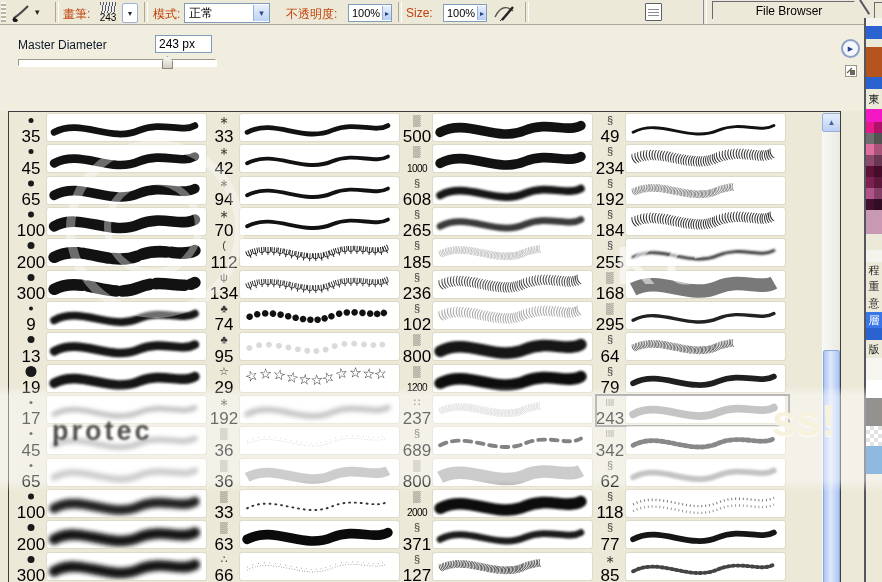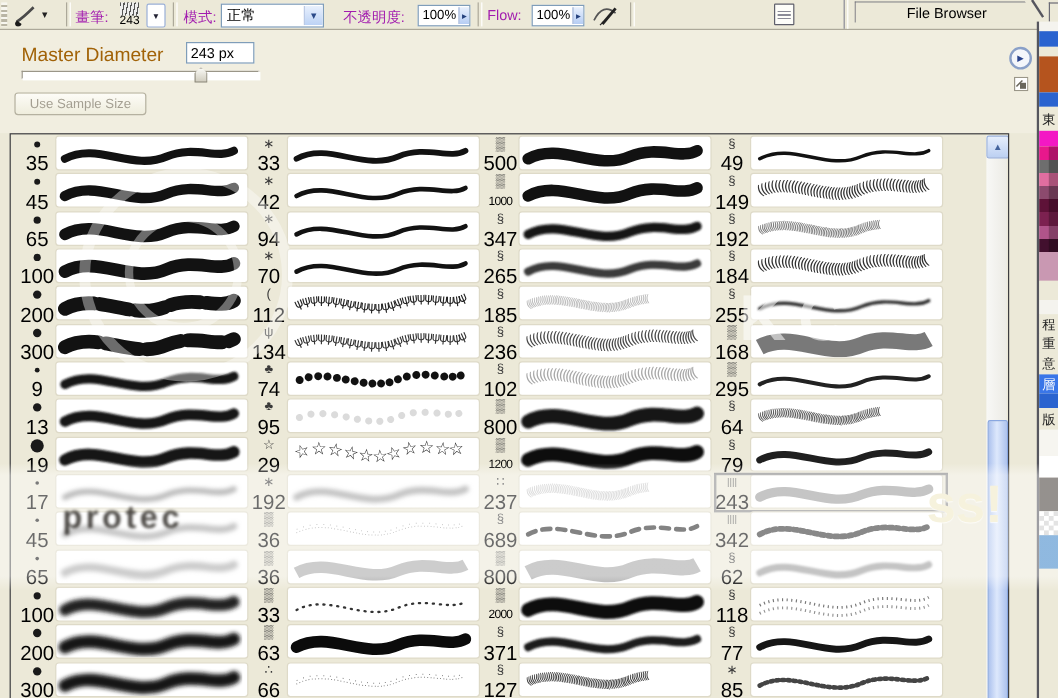--- a/index.html
+++ b/index.html
@@ -9,21 +9,21 @@
 
   
   .optionsbar{position:absolute;left:0;top:0;width:882px;height:24px;background:#ece9d8;
               border-bottom:1px solid #aca899;}
   .grip{position:absolute;left:1px;top:2px;width:5px;height:20px;
         background:repeating-linear-gradient(0deg,#b9b5a4 0 2px,#f7f6ef 2px 4px);}
   .toolbtn{position:absolute;left:10px;top:1px;width:40px;height:22px;display:flex;align-items:center;}
   .toolbtn .arr{font-size:9px;color:#222;margin-left:3px;}
   .vsep{position:absolute;top:2px;width:2px;height:20px;
         border-left:1px solid #aca899;border-right:1px solid #fff;}
-  .tlabel{position:absolute;top:6px;font-size:12px;color:#a21caf;white-space:nowrap;}
+  .tlabel{position:absolute;top:6px;font-size:12px;color:#c2410c;white-space:nowrap;}
   .brushthumb{position:absolute;left:96px;top:1px;width:24px;height:22px;text-align:center;cursor:pointer;}
   .hatchicon{margin:1px auto 0;width:16px;height:11px;
              background:repeating-linear-gradient(100deg,#555 0 1px,#eee 1px 3px);}
   .brushthumb .sz{display:block;font-size:10px;line-height:10px;color:#000;}
   .ddbtn{position:absolute;left:122px;top:3px;width:14px;height:18px;background:#fff;
          border:1px solid #9ab0d8;border-radius:2px;font-size:8px;color:#223;
          display:flex;align-items:center;justify-content:center;cursor:pointer;}
   .combo{position:absolute;left:184px;top:3px;width:84px;height:18px;background:#fff;
          border:1px solid #7f9db9;display:flex;align-items:center;cursor:pointer;}
   .combo .val{flex:1;font-size:12px;padding-left:4px;color:#000;}
@@ -42,21 +42,21 @@
         background:repeating-linear-gradient(0deg,#8a8a96 0 1px,transparent 1px 3px);}
   .wellsep{position:absolute;left:703px;top:0;width:2px;height:24px;
         border-left:1px solid #8a8a96;border-right:1px solid #fff;}
   .fbtab{position:absolute;left:712px;top:1px;width:152px;height:17px;background:#ece9d8;
         border-top:1px solid #6a6a75;border-left:1px solid #6a6a75;
         clip-path:polygon(0 0,calc(100% - 11px) 0,100% 100%,0 100%);
         font-size:12px;color:#000;display:flex;align-items:center;justify-content:center;cursor:pointer;}
 
   
   .optionspanel{position:absolute;left:0;top:25px;width:882px;height:86px;background:#f1eee0;}
-  .mdlabel{position:absolute;left:18px;top:13px;font-size:16px;color:#a16207;}
+  .mdlabel{position:absolute;left:18px;top:13px;font-size:12px;color:#0f172a;}
   .mdfield{position:absolute;left:155px;top:10px;width:52px;height:16px;background:#fff;
            border:1px solid #7f9db9;font-size:12px;line-height:16px;padding-left:3px;color:#000;cursor:text;}
   .slidertrack{position:absolute;left:18px;top:34px;width:196px;height:5px;background:#fff;
            border:1px solid #9a9688;border-bottom-color:#fff;border-right-color:#fff;
            box-shadow:1px 1px 0 #fff;cursor:pointer;}
   .sliderthumb{position:absolute;top:31px;width:11px;height:13px;background:linear-gradient(#fdfdfa,#cdc9ba);
            clip-path:polygon(50% 0,100% 38%,100% 100%,0 100%,0 38%);
            box-shadow:inset 0 0 0 1px #8a8678;cursor:grab;}
   .flyoutbtn{position:absolute;left:841px;top:14px;width:15px;height:15px;border-radius:50%;
            background:#f4f6fb;border:2px solid #8aa0c8;font-size:7px;color:#27418c;
@@ -146,21 +146,21 @@
     <div class="combo">
       <span class="val">正常</span>
       <span class="cbarr">▾</span>
     </div>
     <span class="tlabel" style="left:286px">不透明度:</span>
     <div class="spin" style="left:348px;width:42px">
       <span class="val">100%</span>
       <span class="sparr">▸</span>
     </div>
     <div class="vsep" style="left:398px"></div>
-    <span class="tlabel" style="left:406px">Flow:</span>
+    <span class="tlabel" style="left:406px">Size:</span>
     <div class="spin" style="left:443px;width:42px">
       <span class="val">100%</span>
       <span class="sparr">▸</span>
     </div>
     <div class="iconbtn" style="left:492px">
       <svg width="24" height="20">
         <path d="M3,15 C8,5 14,3 21,9" stroke="#555" stroke-width="1.4" fill="none"></path>
         <path d="M10,18 L21,5" stroke="#222" stroke-width="2.4" fill="none"></path>
         <path d="M8,19 l3,-3" stroke="#222" stroke-width="1" fill="none"></path>
       </svg>
@@ -183,23 +183,20 @@
     <div class="flyoutbtn">
       <span>▶</span>
     </div>
     <div class="gripicon">
       <svg width="12" height="12">
         <rect x="0.5" y="0.5" width="11" height="11" fill="#fff" stroke="#9a9688"></rect>
         <rect x="5" y="5" width="5" height="5" fill="#6a675c"></rect>
         <path d="M2,8 L7,3" stroke="#6a675c" stroke-width="1.2"></path>
       </svg>
     </div>
-    <div class="samplebtn">
-      <span>Use Sample Size</span>
-    </div>
   </div>
 
   <div class="panel">
     <div class="grid">
         <div class="cell">
           <div class="tipzone">
             <svg width="18" height="13">
               <circle cx="9" cy="6.5" r="2.5" fill="#1a1a1a"></circle>
             </svg>
             <div class="num">35</div>
@@ -281,21 +278,21 @@
           <div class="preview"><svg width="155" height="27" viewBox="0 0 158 28">
               <defs>
                 <path id="p1_2" d="M6,19 C34,4 64,30 94,17 C118,7 138,20 152,12"></path>
               </defs>
               <use href="#p1_2" fill="none" stroke="#121212" stroke-width="10" stroke-linecap="round"></use>
             </svg></div>
         </div>
         <div class="cell">
           <div class="tipzone">
             <span class="tipglyph">§</span>
-            <div class="num">149</div>
+            <div class="num">234</div>
           </div>
           <div class="preview"><svg width="155" height="27" viewBox="0 0 158 28">
               <defs>
                 <path id="p1_3" d="M6,19 C34,4 64,30 94,17 C118,7 138,20 152,12"></path>
               </defs>
               <text font-size="12" fill="#333333" style="letter-spacing:-2px"><textPath href="#p1_3">((((((((((((((((((((((((((((((((((((((((((((((((((((((((((((((((((((((</textPath></text>
             </svg></div>
         </div>
         <div class="cell">
           <div class="tipzone">
@@ -319,21 +316,21 @@
           <div class="preview"><svg width="155" height="27" viewBox="0 0 158 28">
               <defs>
                 <path id="p2_1" d="M6,19 C34,4 64,30 94,17 C118,7 138,20 152,12"></path>
               </defs>
               <use href="#p2_1" fill="none" stroke="#121212" stroke-width="4" stroke-linecap="round"></use>
             </svg></div>
         </div>
         <div class="cell">
           <div class="tipzone">
             <span class="tipglyph">§</span>
-            <div class="num">347</div>
+            <div class="num">608</div>
           </div>
           <div class="preview"><svg width="155" height="27" viewBox="0 0 158 28">
               <defs>
                 <path id="p2_2" d="M6,19 C34,4 64,30 94,17 C118,7 138,20 152,12"></path>
                 <filter id="fp2_2" x="-20%" y="-200%" width="140%" height="500%">
                   <feGaussianBlur stdDeviation="1"></feGaussianBlur>
                 </filter>
               </defs>
               <use href="#p2_2" fill="none" stroke="#121212" stroke-width="8" stroke-linecap="round" filter="url(#fp2_2)"></use>
             </svg></div>

